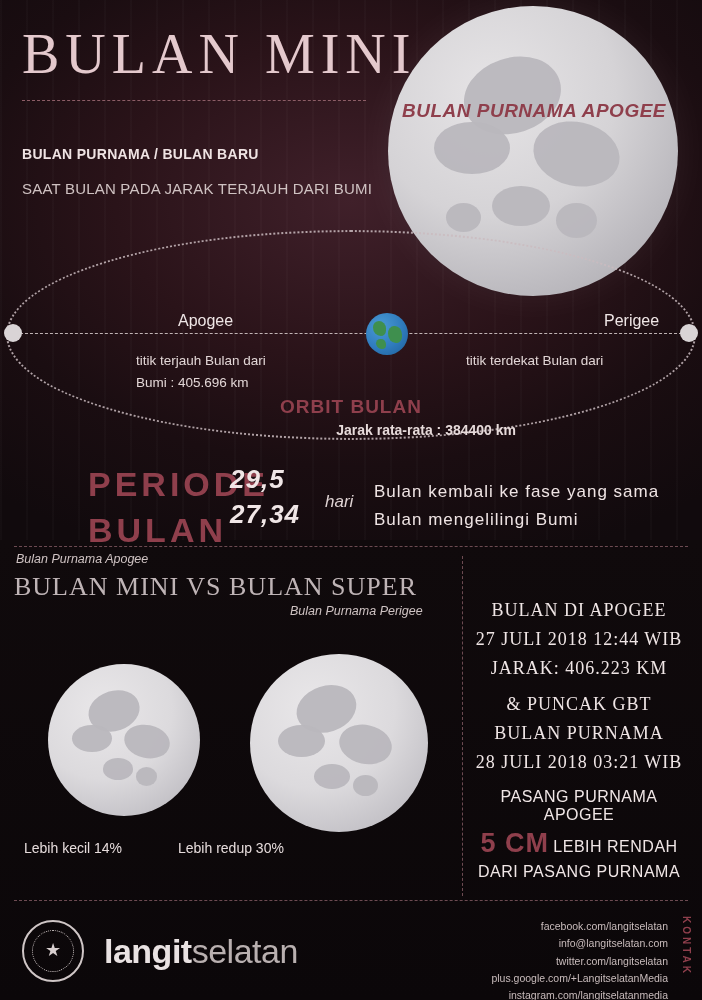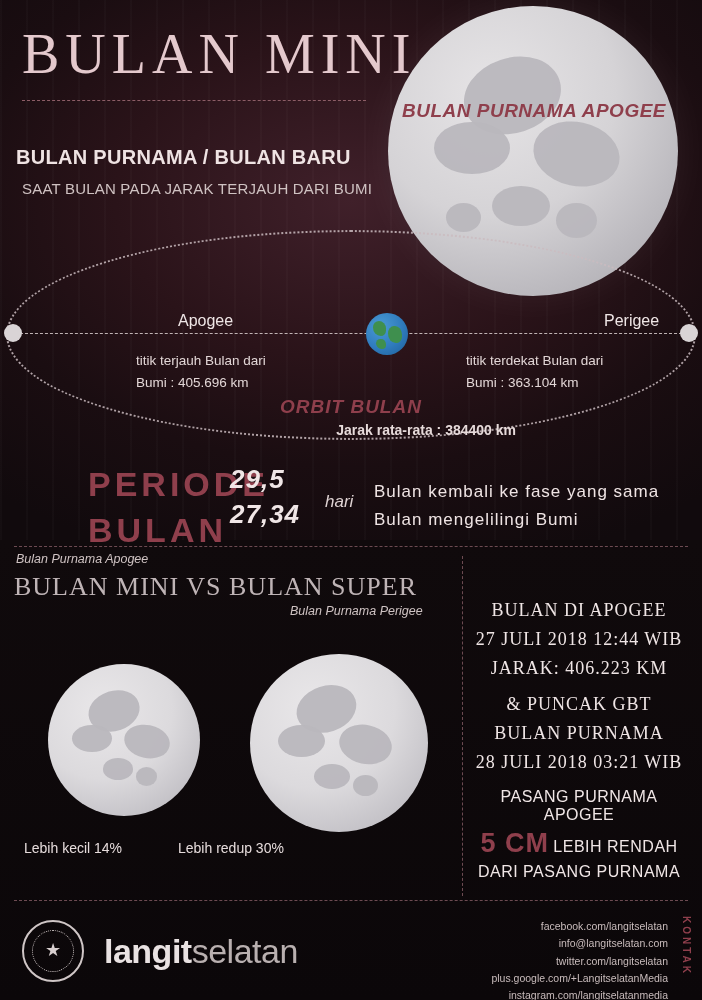--- a/index.html
+++ b/index.html
@@ -32,22 +32,22 @@
     position: absolute; left: 22px; top: 22px;
     font-size: 56px; letter-spacing: 6px;
     color: #e4c9cd; font-weight: 400;
     font-family: "Liberation Serif", serif;
   }
   .title-rule {
     position: absolute; left: 22px; top: 100px; width: 344px;
     border-top: 1px dashed #8c5d66;
   }
   .subtitle {
-    position: absolute; left: 16px; top: 146px;
-    font-size: 20px; font-weight: bold; letter-spacing: 0.3px;
+    position: absolute; left: 22px; top: 146px;
+    font-size: 14px; font-weight: bold; letter-spacing: 0.3px;
     color: #efe3e3;
   }
   .subtitle2 {
     position: absolute; left: 22px; top: 180px;
     font-size: 15px; letter-spacing: 0.2px; color: #cfc2c2;
     font-family: "Liberation Sans Narrow", "Liberation Sans", sans-serif;
   }
 
   
   .moon-big {
@@ -99,21 +99,21 @@
   .c2 { left: 52%; top: 30%; width: 34%; height: 42%; }
   .c3 { left: 24%; top: 62%; width: 24%; height: 24%; }
 
   .apogee-lbl { position: absolute; left: 178px; top: 312px; font-size: 16px; color: #efe6e6; }
   .perigee-lbl { position: absolute; left: 604px; top: 312px; font-size: 16px; color: #efe6e6; }
   .apogee-txt { position: absolute; left: 136px; top: 350px; width: 220px; font-size: 13.5px; line-height: 1.6; color: #e2d6d6; }
   .perigee-txt { position: absolute; left: 466px; top: 350px; width: 220px; font-size: 13.5px; line-height: 1.6; color: #e2d6d6; }
 
   .orbit-title {
     position: absolute; left: 186px; top: 396px; width: 330px; text-align: center;
-    color: #8f3f4c; font-size: 19px; font-weight: bold; font-style: italic; letter-spacing: 1px;
+    color: #8f3f4c; font-size: 19px; font-weight: bold; letter-spacing: 1px;
   }
   .orbit-sub {
     position: absolute; left: 186px; top: 422px; width: 330px; text-align: right;
     color: #e6dada; font-size: 14px; font-weight: bold;
   }
 
   
   .periode-label {
     position: absolute; left: 88px; top: 462px;
     font-size: 34px; font-weight: bold; letter-spacing: 4px;
@@ -251,21 +251,20 @@
     </div>
 
     <div class="apogee-lbl">Apogee</div>
     <div class="perigee-lbl">Perigee</div>
     <div class="apogee-txt">
       <div>titik terjauh Bulan dari</div>
       <div>Bumi : 405.696 km</div>
     </div>
     <div class="perigee-txt">
       <div>titik terdekat Bulan dari</div>
-      <div>Bumi : 363.104 km</div>
     </div>
 
     <div class="orbit-title">ORBIT BULAN</div>
     <div class="orbit-sub">Jarak rata-rata : 384400 km</div>
 
     <div class="periode-label">
       <div>PERIODE</div>
       <div>BULAN</div>
     </div>
     <div class="periode-nums">

